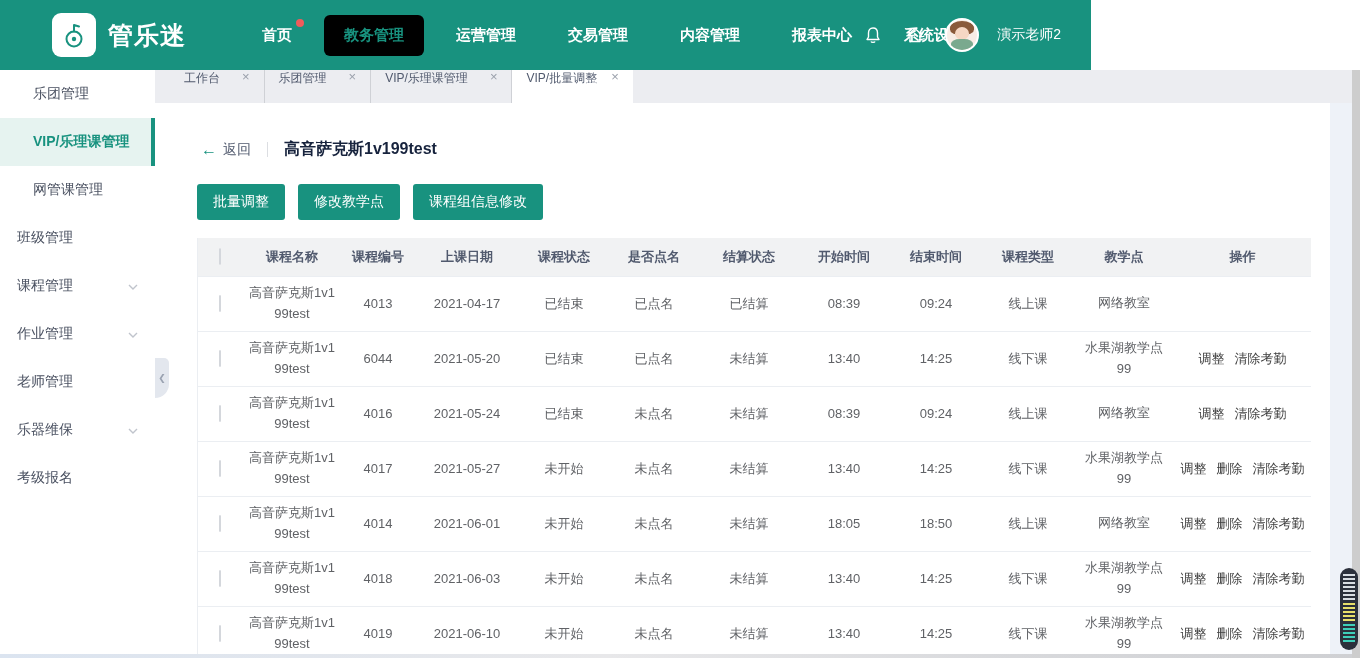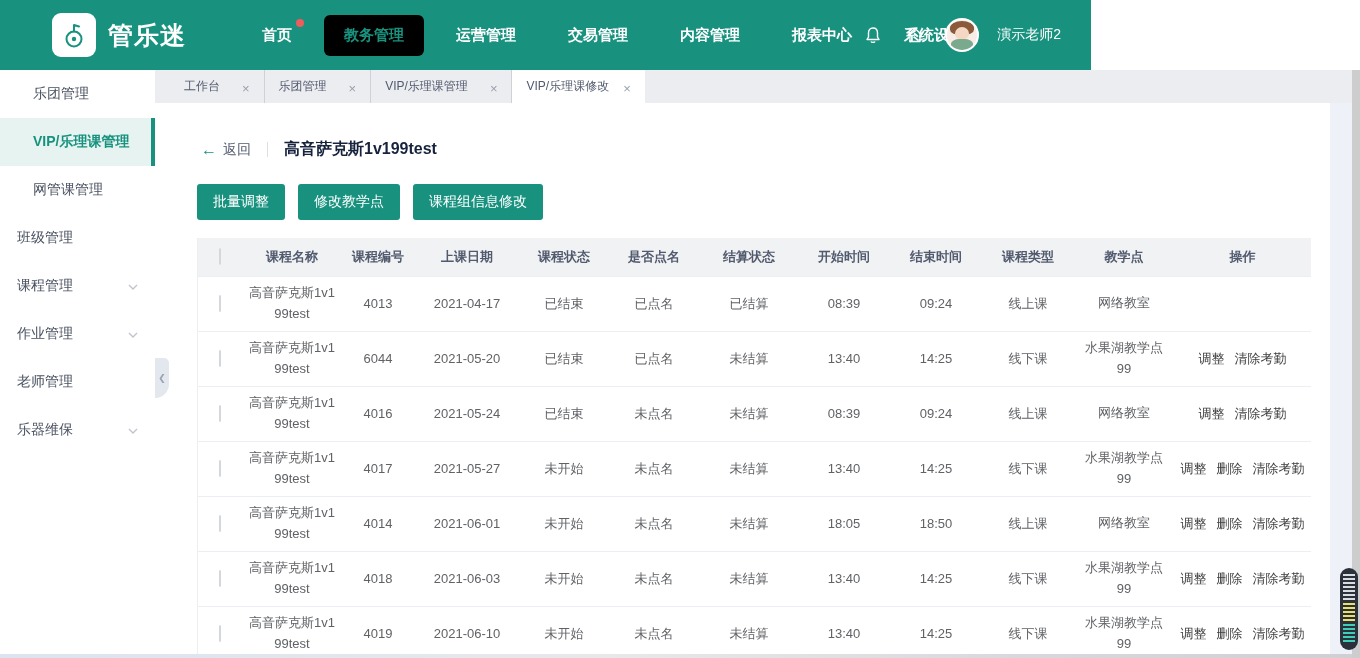--- a/index.html
+++ b/index.html
@@ -27,21 +27,21 @@
   .sidebar { position:absolute; left:0; top:70px; width:155px; bottom:4px; background:#fff; z-index:20; }
   .side-item { position:relative; height:48px; display:flex; align-items:center; font-size:14px; color:#495060; cursor:pointer; padding-left:17px; }
   .side-item.child { padding-left:33px; }
   .side-item.selected { background:#e6f3f0; color:#18927f; font-weight:bold; }
   .side-item.selected::after { content:""; position:absolute; right:0; top:0; bottom:0; width:4px; background:#18927f; }
   .side-chevron { position:absolute; right:16px; top:18px; }
   .collapse-handle { position:absolute; left:155px; top:358px; width:14px; height:40px; background:#e3e7ee; border-radius:0 5px 14px 0; color:#9aa2b1; font-size:9px; display:flex; align-items:center; justify-content:center; cursor:pointer; z-index:25; }
 
   
   .tabbar { position:absolute; left:155px; top:70px; right:8px; height:33px; background:#ecedf1; display:flex; align-items:stretch; padding-left:15px; z-index:10; }
-  .tab { display:flex; align-items:flex-end; padding:8px 14px; font-size:12px; color:#515a6e; cursor:pointer; white-space:nowrap; }
+  .tab { display:flex; align-items:flex-start; padding:0 14px; font-size:12px; color:#515a6e; cursor:pointer; white-space:nowrap; }
   .tab:not(.active) { border-right:1px solid #cfd1d6; }
   .tab.active { background:#fff; }
   .tab .tab-label { margin-right:22px; }
   .tab.active .tab-label { margin-right:14px; }
   .tab .tab-close { color:#9aa0ab; font-size:13px; line-height:1; }
 
   
   .content { position:absolute; left:155px; top:103px; right:8px; bottom:4px; background:#fff; }
   .right-band { position:absolute; top:103px; right:8px; width:22px; bottom:4px; background:#eef2f8; z-index:5; }
 
@@ -145,38 +145,41 @@
     </div>
     <div class="side-item">
       <span>老师管理</span>
     </div>
     <div class="side-item">
       <span>乐器维保</span>
       <span class="side-chevron"><svg width="12" height="12" viewBox="0 0 12 12">
           <polyline points="2,4 6,8 10,4" fill="none" stroke="#c0c4cc" stroke-width="1.4"></polyline>
         </svg></span>
     </div>
+    <div class="side-item">
+      <span>考级报名</span>
+    </div>
   </aside>
 <div class="collapse-handle">❮</div>
 
 <div class="tabbar" id="tabbar">
     <div class="tab">
       <span class="tab-label">工作台</span>
       <span class="tab-close">×</span>
     </div>
     <div class="tab">
       <span class="tab-label">乐团管理</span>
       <span class="tab-close">×</span>
     </div>
     <div class="tab">
       <span class="tab-label">VIP/乐理课管理</span>
       <span class="tab-close">×</span>
     </div>
     <div class="tab active">
-      <span class="tab-label">VIP/乐理课修改</span>
+      <span class="tab-label">VIP/批量调整</span>
       <span class="tab-close">×</span>
     </div>
   </div>
 
 <main class="content">
   <div class="page-head">
     <span class="back-btn">
       <span class="back-arrow">←</span>
       <span>返回</span>
     </span>

